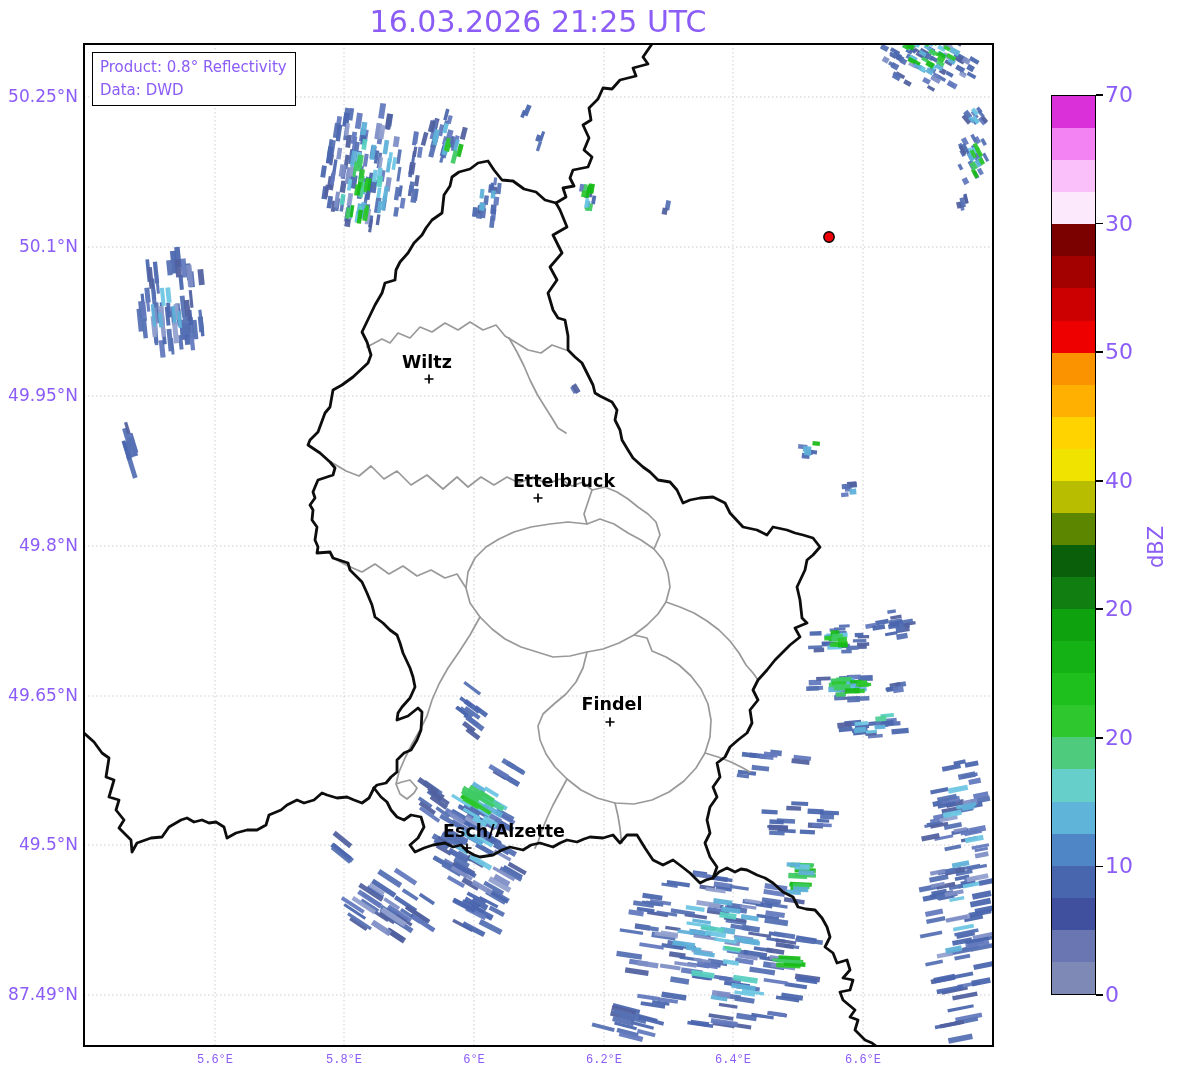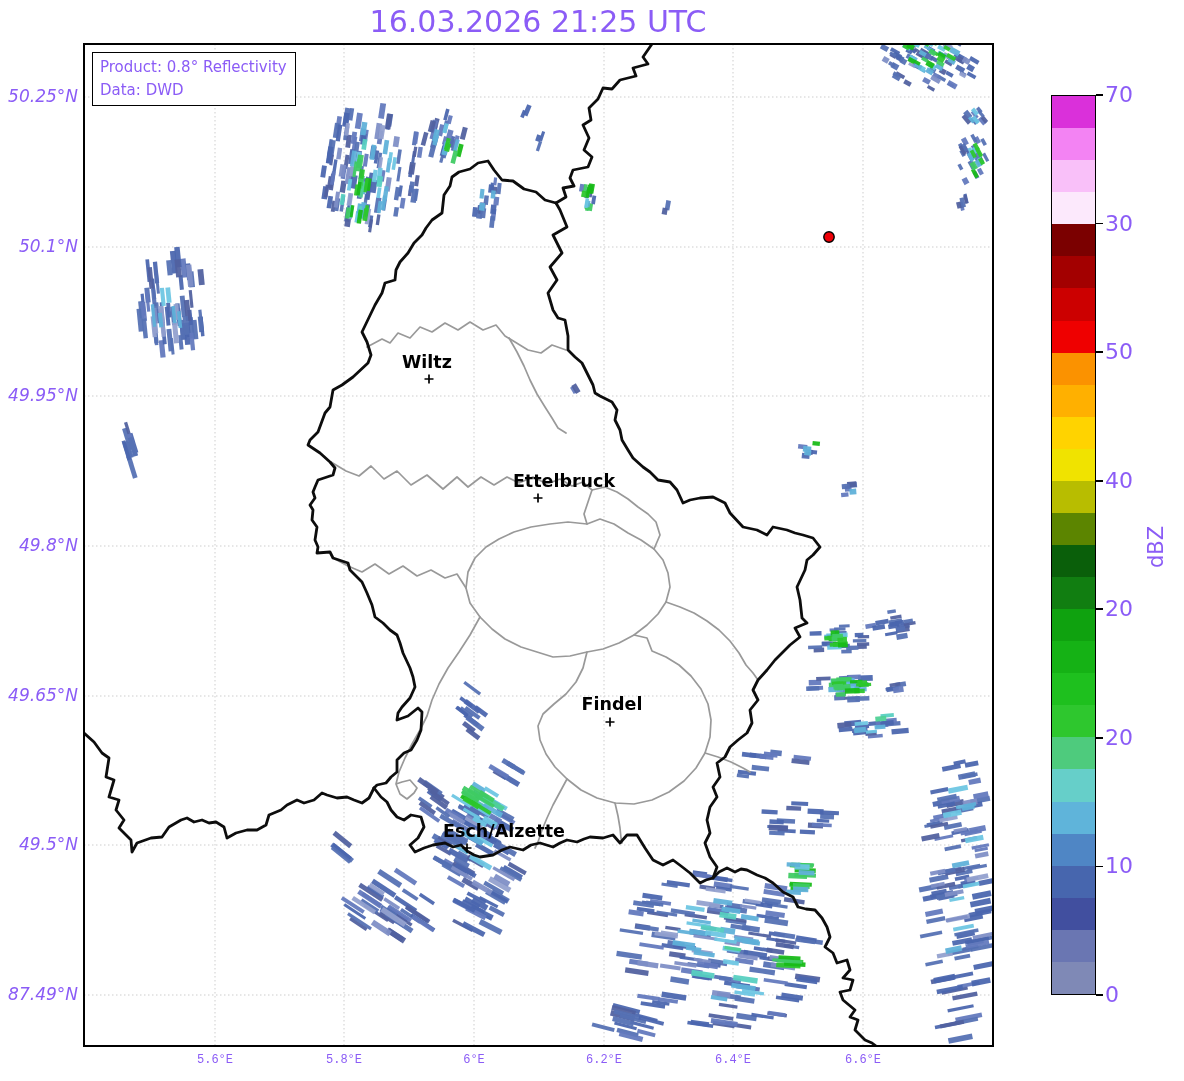--- a/index.html
+++ b/index.html
@@ -4,21 +4,21 @@
 <style>
   html,body{margin:0;padding:0;background:#ffffff;}
   .figure{position:relative;width:1184px;height:1081px;background:#ffffff;
           font-family:"DejaVu Sans","Liberation Sans",sans-serif;color:#8b5cf6;overflow:hidden;}
   .title{position:absolute;left:538px;top:4px;transform:translateX(-50%);
          font-size:30px;white-space:nowrap;}
   #mapsvg{position:absolute;left:0;top:0;}
   .infobox{position:absolute;left:92px;top:52px;background:#fff;border:1.5px solid #000;
            padding:3px 8px 4px 7px;font-size:15px;line-height:1.5;z-index:5;}
   .xticklabel{position:absolute;transform:translateX(-50%);font-size:12px;white-space:nowrap;font-family:Liberation Mono, monospace;}
-  .yticklabel{position:absolute;width:78px;text-align:right;font-size:17px;white-space:nowrap;font-style:italic;}
+  .yticklabel{position:absolute;width:78px;text-align:right;font-size:17px;white-space:nowrap;}
   .cbar{position:absolute;border:1.5px solid #000;box-sizing:border-box;}
   .cbar-tick{position:absolute;background:#000;}
   .cbar-ticklabel{position:absolute;font-size:22px;}
   .cbar-label{position:absolute;left:1156px;top:547px;transform:translate(-50%,-50%) rotate(-90deg);
               font-size:21px;white-space:nowrap;}
 </style>
 </head>
 <body>
 
 <div class="figure">

